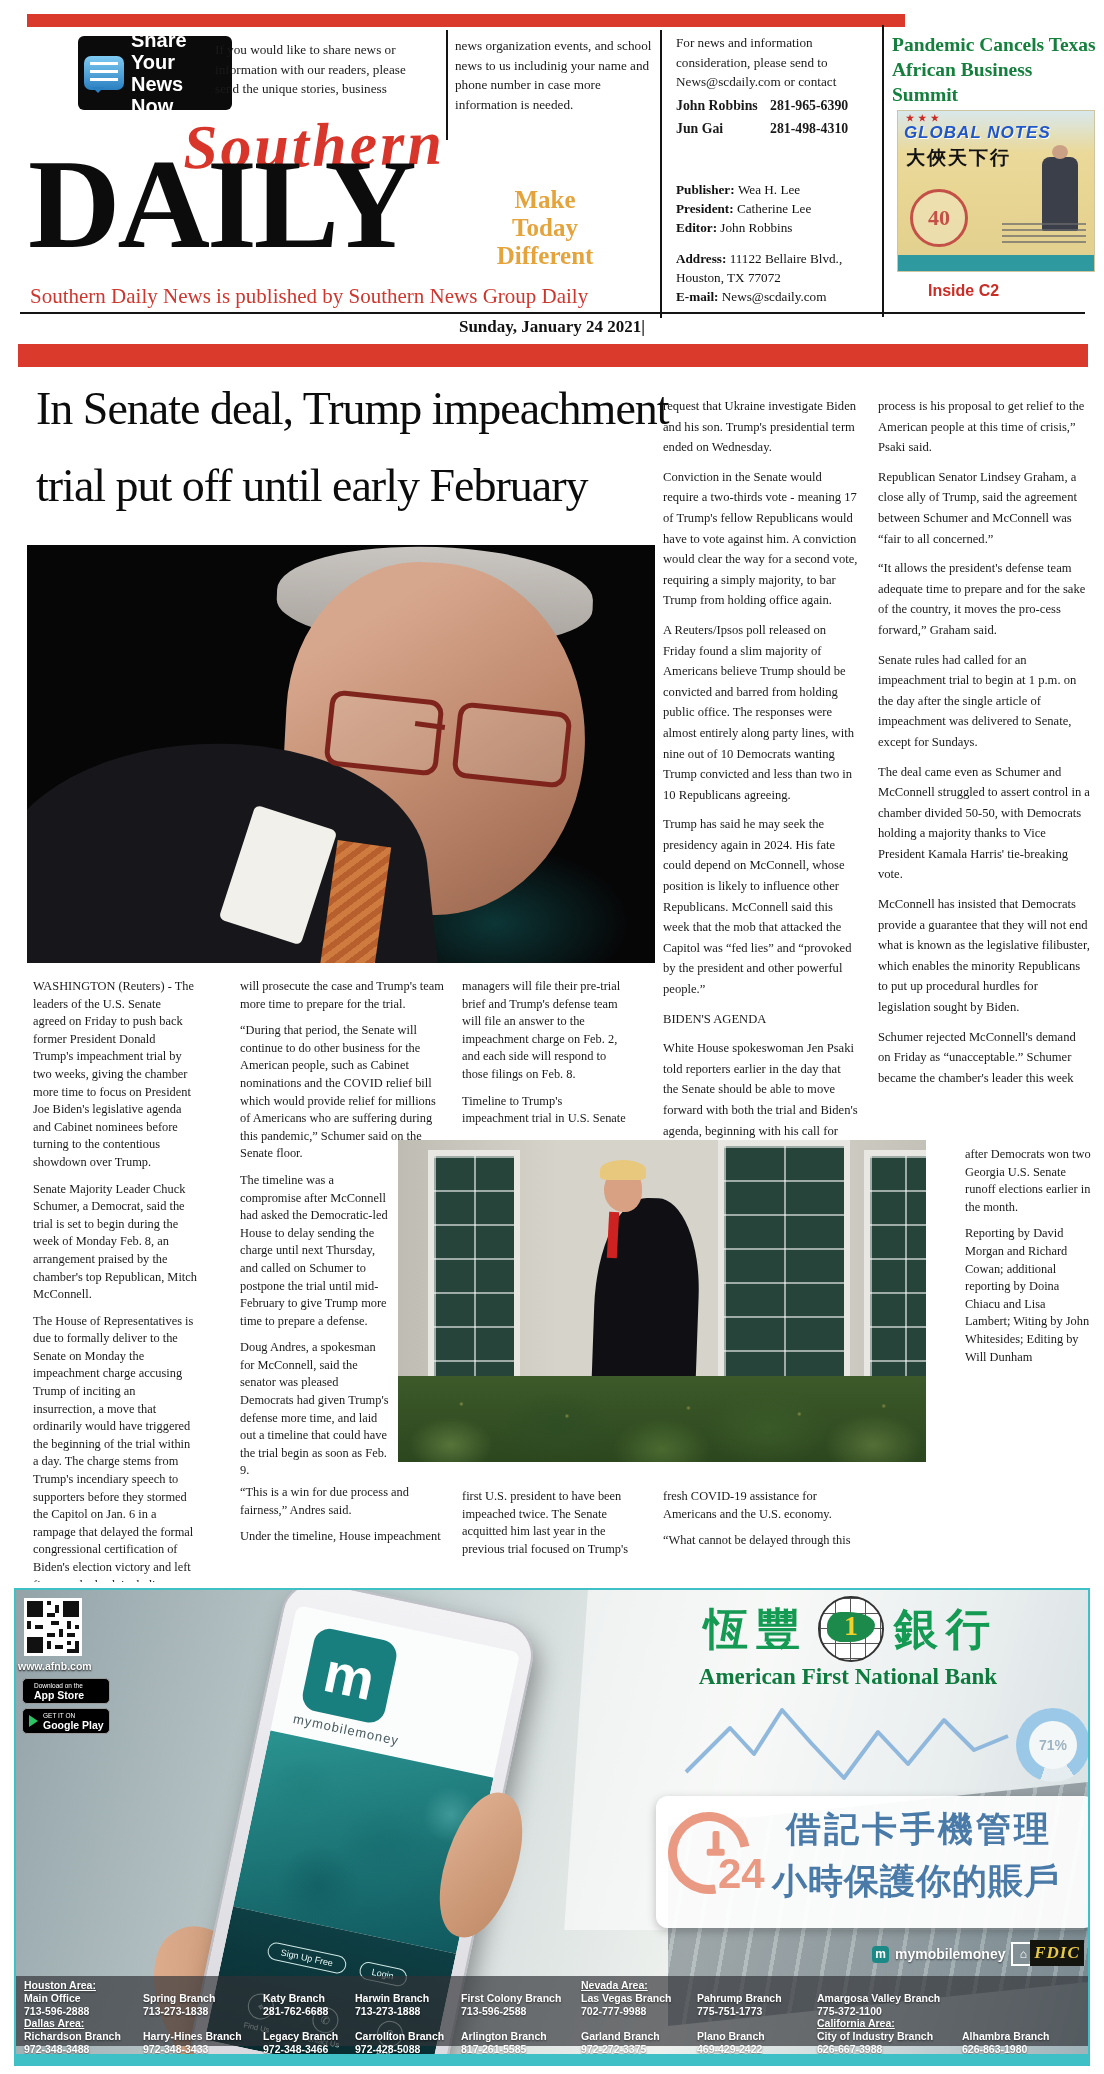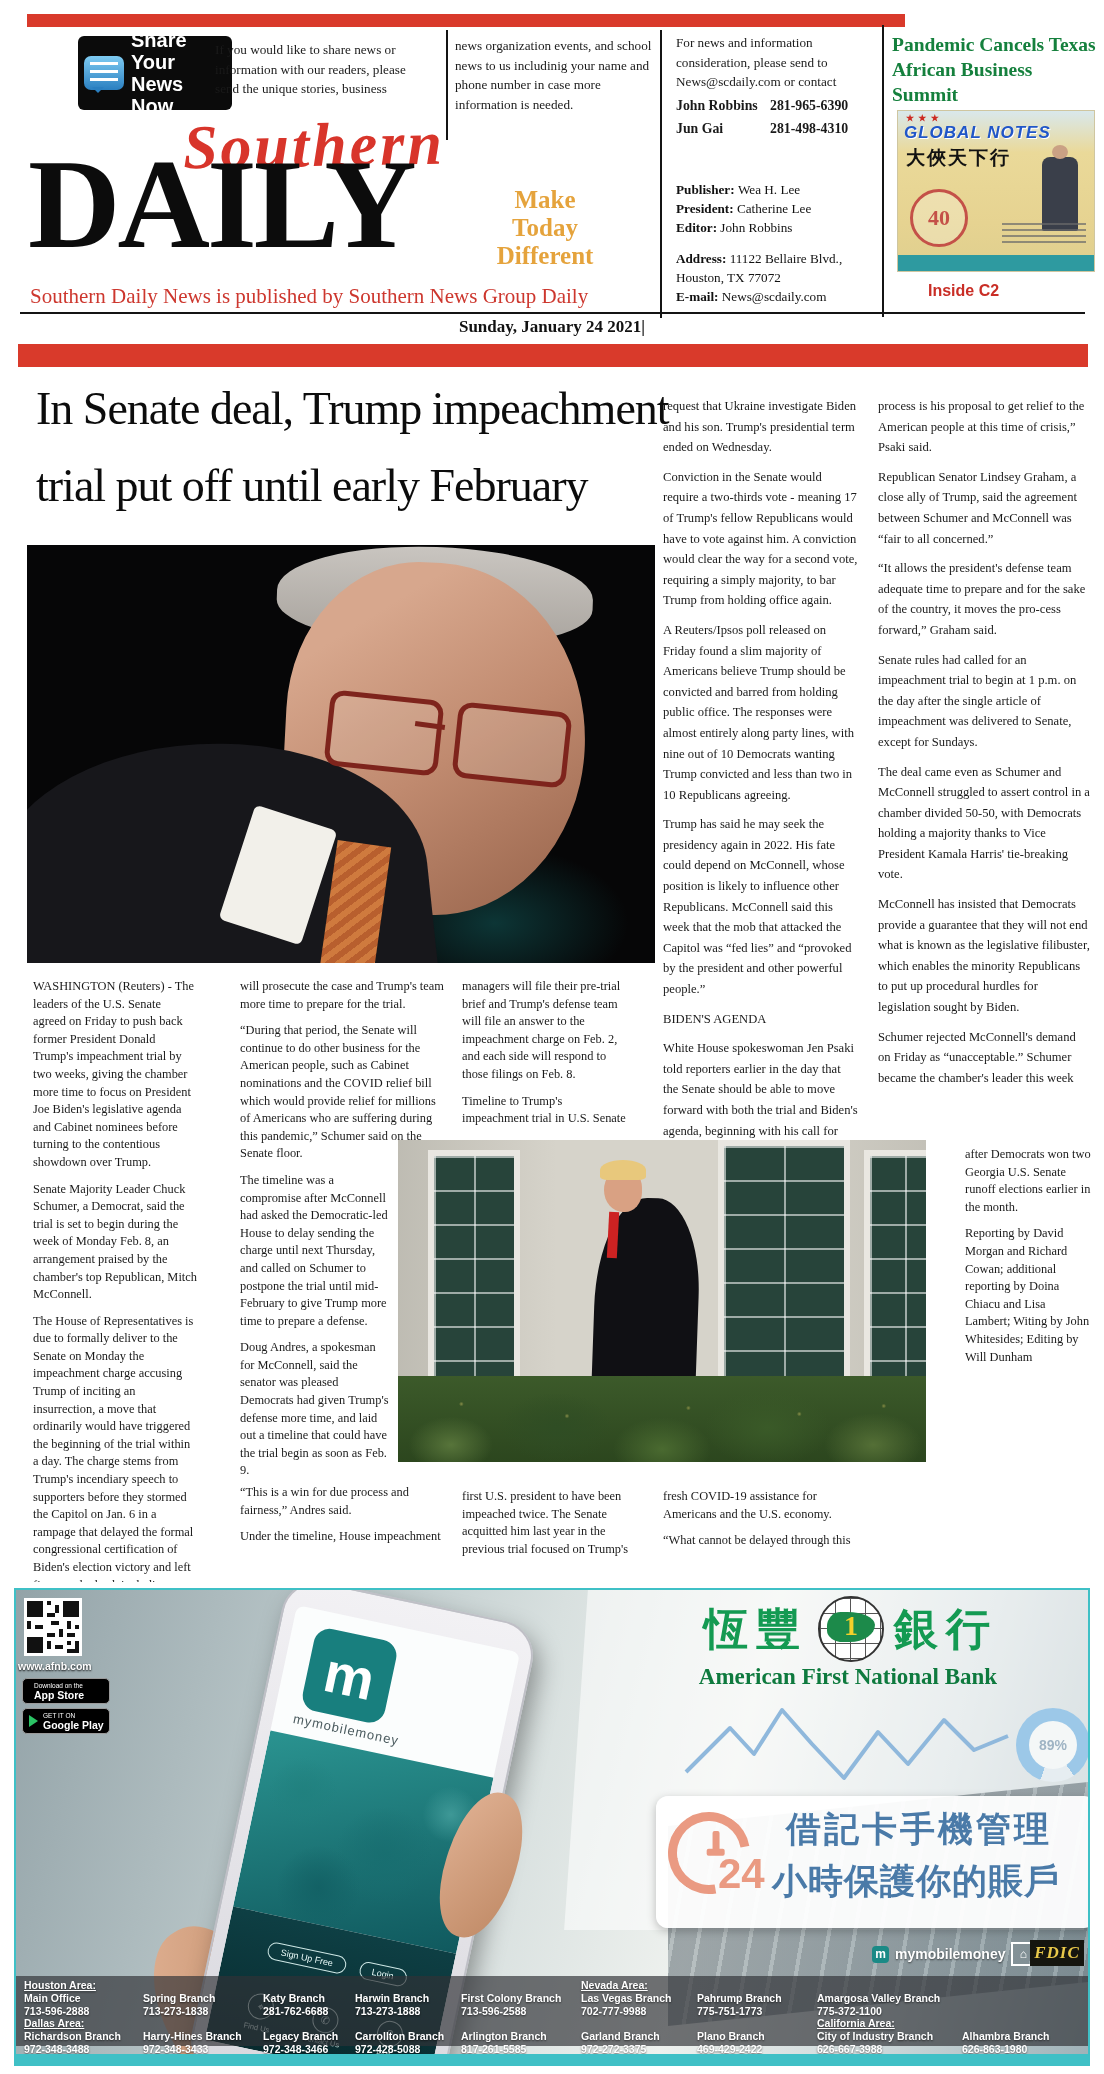--- a/index.html
+++ b/index.html
@@ -300,21 +300,21 @@
       <p>Trump on Jan. 13 became the</p>
     </div>
   <div class="col" style="left:462px;top:1488px;width:170px;">
       <p>first U.S. president to have been impeached twice. The Senate acquitted him last year in the previous trial focused on Trump's</p>
     </div>
 
   <div class="col colw" style="left:663px;top:396px;width:196px;height:744px;overflow:hidden;">
       <p>request that Ukraine investigate Biden and his son. Trump's presidential term ended on Wednesday.</p>
       <p>Conviction in the Senate would require a two-thirds vote - meaning 17 of Trump's fellow Republicans would have to vote against him. A conviction would clear the way for a second vote, requiring a simply majority, to bar Trump from holding office again.</p>
       <p>A Reuters/Ipsos poll released on Friday found a slim majority of Americans believe Trump should be convicted and barred from holding public office. The responses were almost entirely along party lines, with nine out of 10 Democrats wanting Trump convicted and less than two in 10 Republicans agreeing.</p>
-      <p>Trump has said he may seek the presidency again in 2022. His fate could depend on McConnell, whose position is likely to influence other Republicans. McConnell said this week that the mob that attacked the Capitol was “fed lies” and “provoked by the president and other powerful people.”</p>
+      <p>Trump has said he may seek the presidency again in 2024. His fate could depend on McConnell, whose position is likely to influence other Republicans. McConnell said this week that the mob that attacked the Capitol was “fed lies” and “provoked by the president and other powerful people.”</p>
       <p>BIDEN'S AGENDA</p>
       <p>White House spokeswoman Jen Psaki told reporters earlier in the day that the Senate should be able to move forward with both the trial and Biden's agenda, beginning with his call for $1.9 trillion of</p>
     </div>
   <div class="col" style="left:663px;top:1488px;width:200px;">
       <p>fresh COVID-19 assistance for Americans and the U.S. economy.</p>
       <p>“What cannot be delayed through this</p>
     </div>
 
   <div class="col colw" style="left:878px;top:396px;width:212px;height:742px;overflow:hidden;">
       <p>process is his proposal to get relief to the American people at this time of crisis,” Psaki said.</p>
@@ -407,21 +407,21 @@
           <span class="one">1</span>
       </span>
       <span class="bank-cn">銀行</span>
     </div>
     <div class="bank-en">American First National Bank</div>
 
     <svg class="chartline" width="330" height="82" viewBox="0 0 330 82">
       <polyline points="4,70 48,26 72,52 100,8 130,42 162,76 196,30 226,62 262,18 292,48 326,34" fill="none" stroke="#8fb8dc" stroke-width="4" stroke-linejoin="round"></polyline>
     </svg>
     <div class="donut">
-      <div class="hole">89%</div>
+      <div class="hole">71%</div>
     </div>
 
     <div class="cnbox">
       <div class="clock"></div>
       <div class="cn24">24</div>
       <div class="cnl1">借記卡手機管理</div>
       <div class="cnl2">小時保護你的賬戶</div>
     </div>
 
     <div class="mmm">

